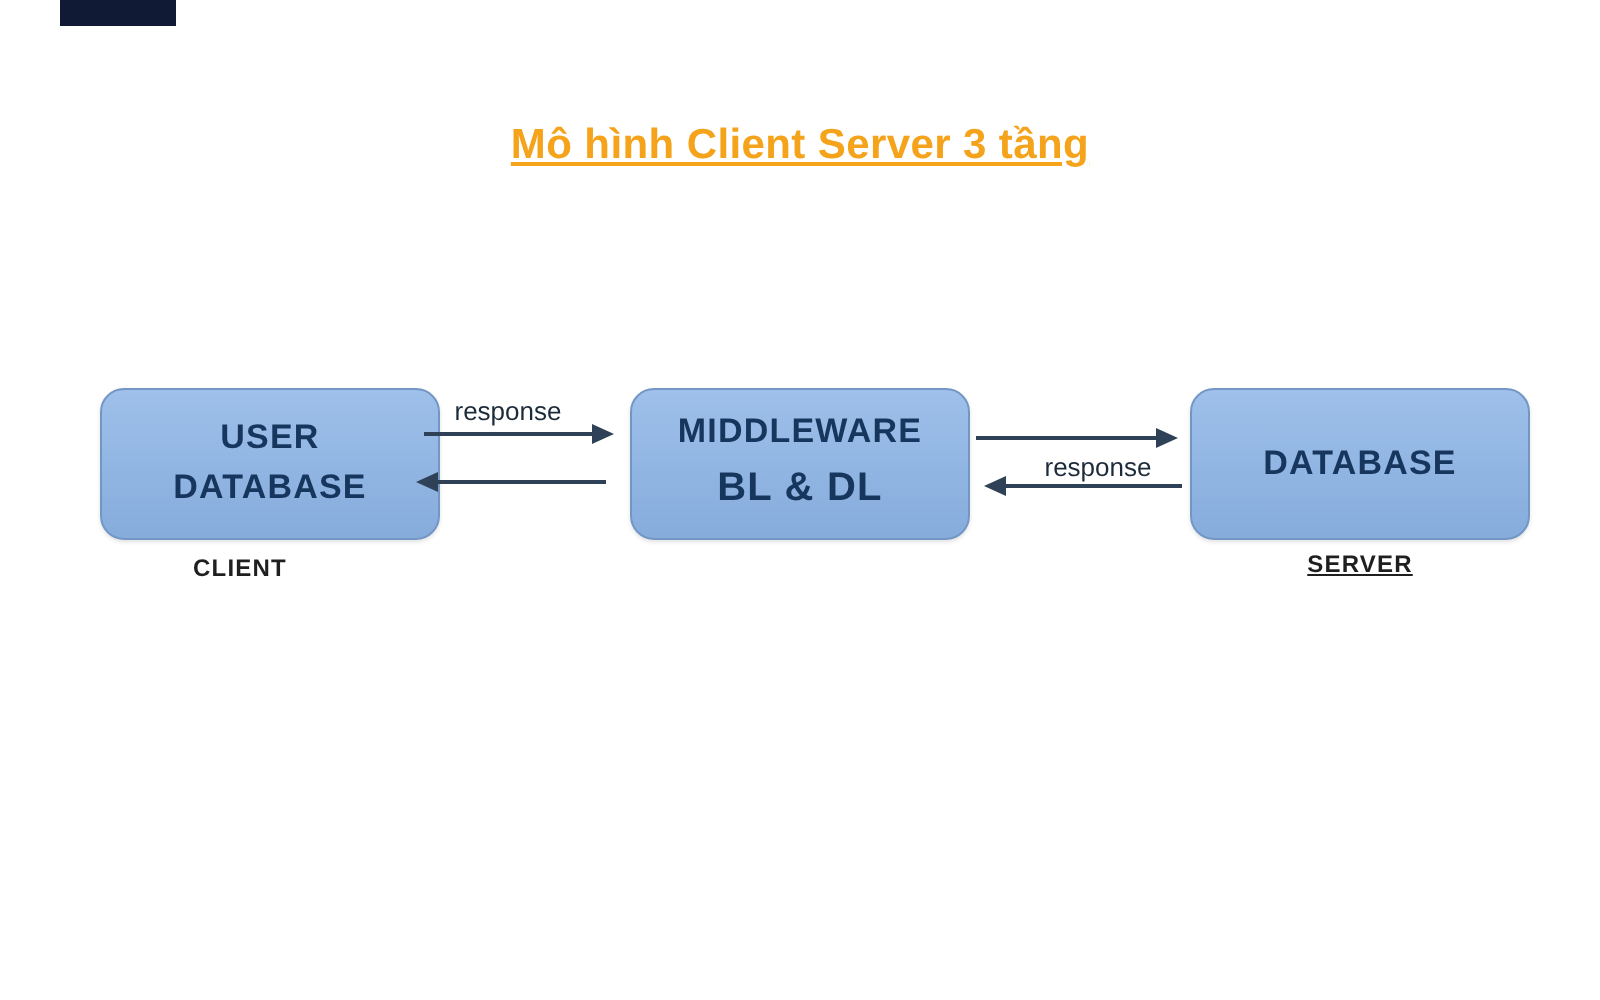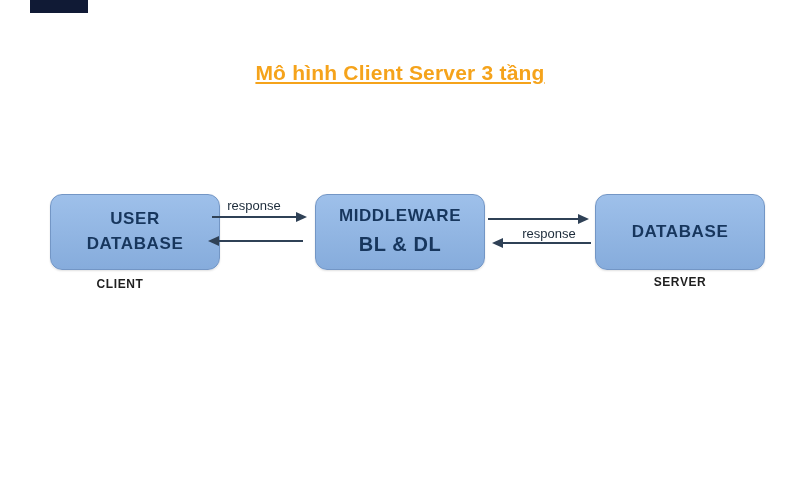--- a/index.html
+++ b/index.html
@@ -64,21 +64,21 @@
 <div class="node" style="left:315px; top:194px;">
   <div class="line-main">MIDDLEWARE</div>
   <div class="line-sub">BL &amp; DL</div>
 </div>
 
 <div class="node" style="left:595px; top:194px;">
   <div class="line-main">DATABASE</div>
 </div>
 
 <div class="caption" style="left:35px; top:277px;">CLIENT</div>
-<div class="caption" style="left:595px; top:275px;">SERVER</div>
+<div class="caption" style="left:595px; top:275px;text-decoration:underline;">SERVER</div>
 
 <svg class="arrows" viewBox="0 0 800 500" aria-hidden="true">
 
   <g>
     <line x1="212" y1="217" x2="296" y2="217"></line>
     <polygon points="296,212 307,217 296,222"></polygon>
   </g>
 
   <g>
     <line x1="303" y1="241" x2="219" y2="241"></line>

